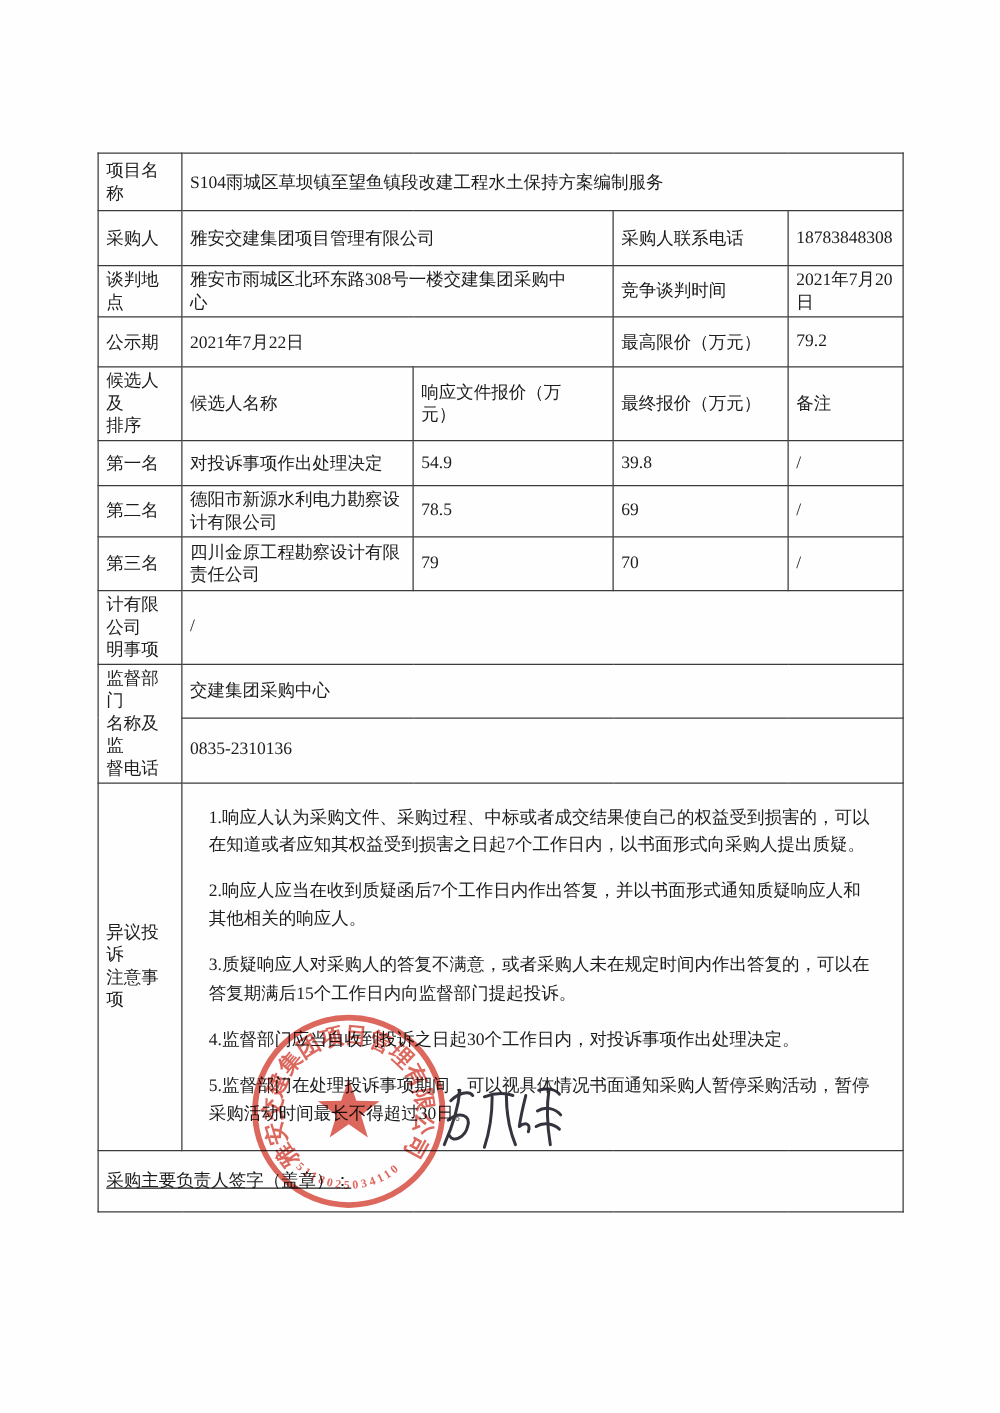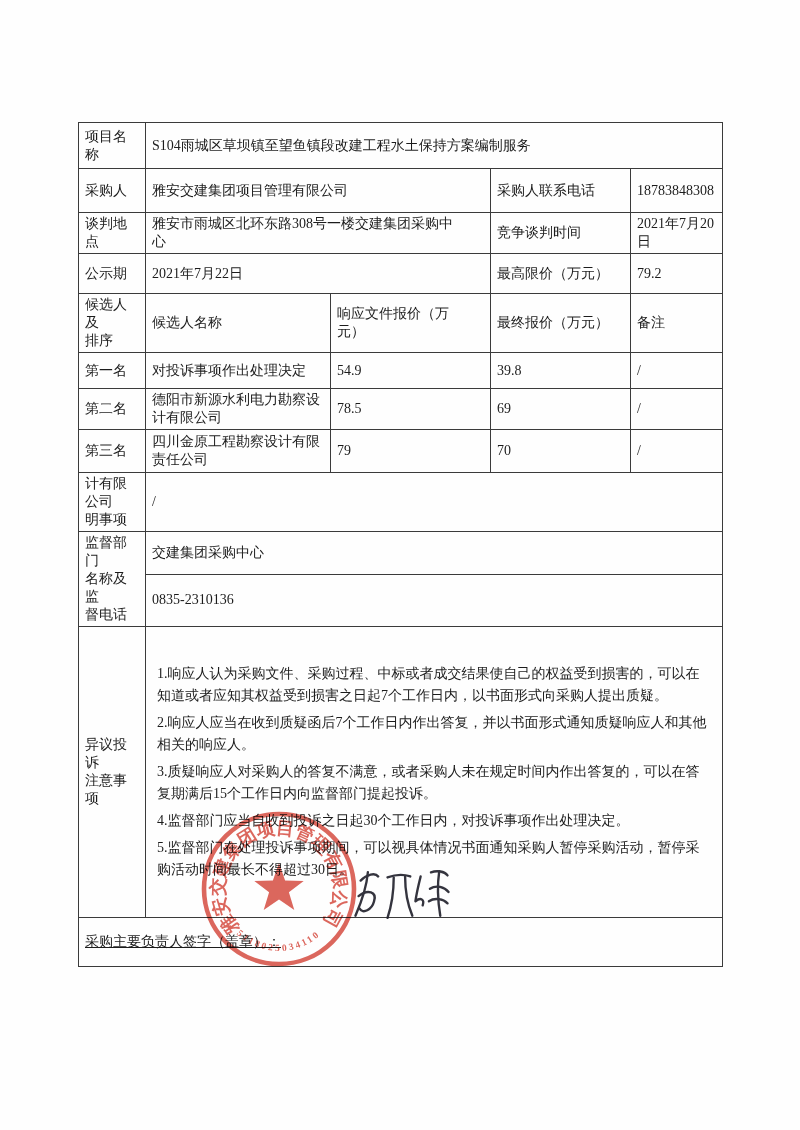--- a/index.html
+++ b/index.html
@@ -19,21 +19,21 @@
   table.main td{
     border:1.6px solid #3b3b3b;
     padding:2px 6px;
     vertical-align:middle;
     overflow:hidden;
   }
   td.lab{padding:2px 3px 2px 4px;}
   .center{text-align:left;}
   .pre{white-space:pre-line;}
   .obj-cell{padding:6px 9px;line-height:1.58;}
-  .obj-cell div{margin:5px;}
+  .obj-cell div{margin:15px;}
   .sig-cell{padding-left:7px;text-decoration:underline;}
   
   .stamp{
     position:absolute;left:176px;top:786px;width:206px;height:206px;
     mix-blend-mode:multiply;opacity:0.84;pointer-events:none;
   }
   .stamp text{font-family:"Liberation Serif", serif;}
   
   .signature{
     position:absolute;left:350px;top:864px;width:104px;height:60px;

